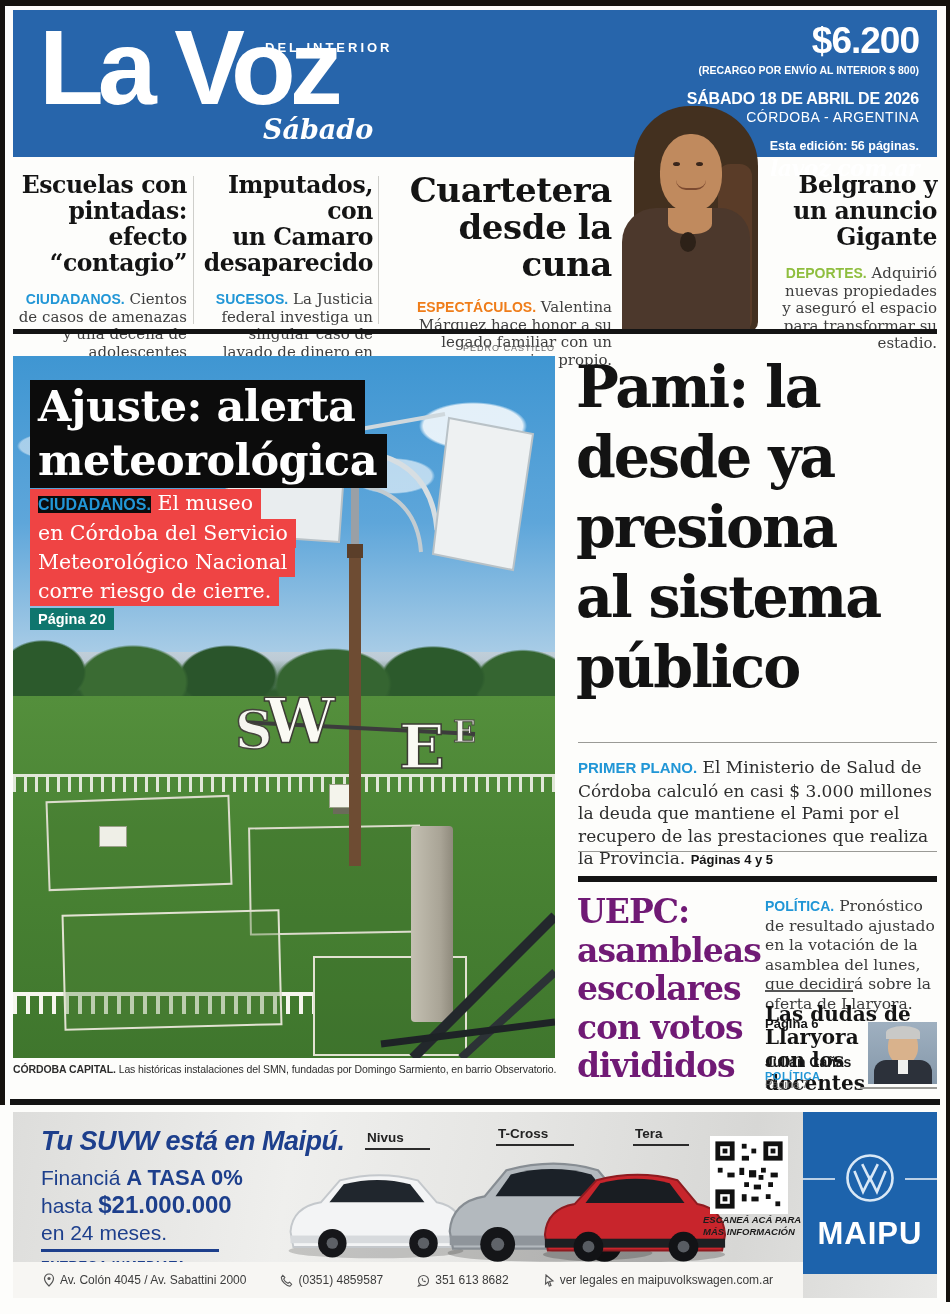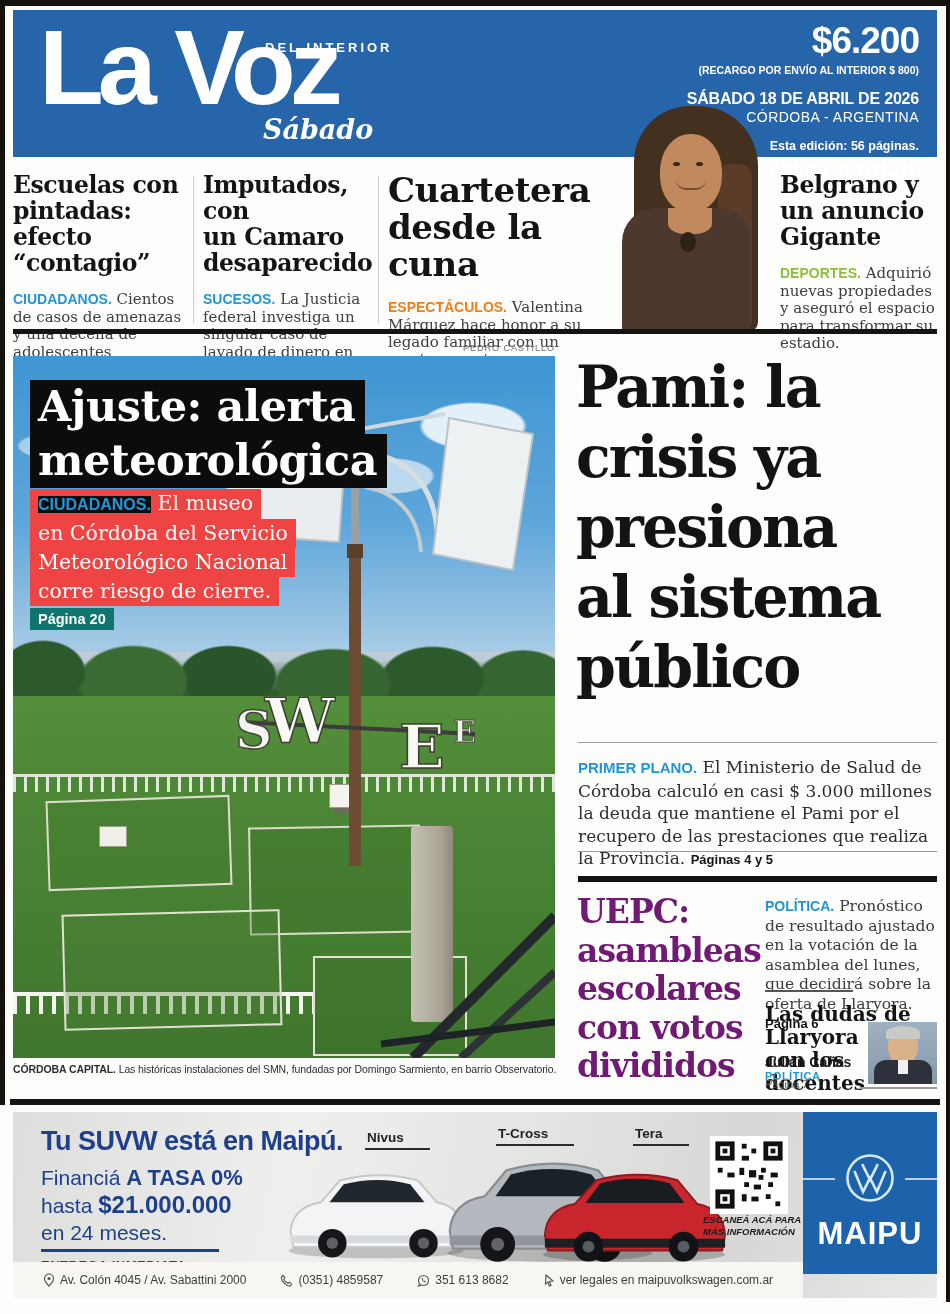--- a/index.html
+++ b/index.html
@@ -14,21 +14,21 @@
   .brand{position:absolute;left:26px;top:2px;font-size:106px;font-weight:800;letter-spacing:-6px;line-height:1.05;}
   .brand-day{position:absolute;left:250px;top:104px;font-family:"DejaVu Serif",serif;font-style:italic;font-weight:700;font-size:27px;}
   .mh-right{position:absolute;right:18px;top:10px;text-align:right;}
   .price{font-size:37px;font-weight:800;letter-spacing:-1px;}
   .price-note{font-size:10.5px;font-weight:700;margin-top:2px;}
   .mh-date{font-size:16px;font-weight:800;margin-top:14px;letter-spacing:-0.2px;}
   .mh-place{font-size:14px;margin-top:1px;letter-spacing:0.5px;}
   .mh-pages{font-size:12.5px;font-weight:700;margin-top:14px;}
   .mh-site{font-family:"DejaVu Serif",serif;font-style:italic;font-weight:800;font-size:22px;margin-top:2px;letter-spacing:-0.5px;}
   
-  .s-col{top:172px;}
+  .s-col{top:172px;text-align:right;}
   .s-hl{font-family:"DejaVu Serif",serif;font-weight:700;color:#141414;font-size:23.5px;line-height:26px;letter-spacing:-0.4px;}
   .s-hl.big{font-size:34px;line-height:37px;}
   .deck{font-family:"DejaVu Serif",serif;font-size:15px;line-height:17.5px;color:#3e3e3e;margin:0;}
   .kick{font-family:"Liberation Sans",sans-serif;font-weight:700;font-size:14px;}
   .k-blue{color:#2196d6;} .k-orange{color:#ef7d1a;} .k-green{color:#8fbe3f;}
   .pref{font-family:"Liberation Sans",sans-serif;font-weight:700;font-size:13px;color:#141414;}
   .vsep{width:1px;background:#cfcfcb;top:176px;height:148px;}
   .thickrule{background:#141414;}
   .hairline{background:#9a9a96;}
   
@@ -52,21 +52,21 @@
                color:#701a75;letter-spacing:-1px;}
   .small-p{font-family:"DejaVu Serif",serif;font-size:15.5px;line-height:19.5px;color:#3a3a3a;margin:0;}
   .op-hl{font-family:"DejaVu Serif",serif;font-weight:700;font-size:20px;line-height:23px;color:#141414;}
   .op-author{font-size:14px;font-weight:700;color:#1b1b1b;margin-top:8px;}
   .op-section{font-size:11px;font-weight:700;color:#2196d6;letter-spacing:0.5px;margin-top:6px;}
   .op-page{font-size:11px;color:#5c5c5c;margin-top:1px;}
   
   .ad{left:13px;top:1112px;width:924px;height:186px;overflow:hidden;
       background:linear-gradient(100deg,#dddddb 0%,#efefed 30%,#e4e4e2 55%,#d7d7d5 78%,#e9e9e7 100%);}
   .ad-navy{color:#1d3f8c;}
-  .ad-hl{font-size:27px;font-weight:800;letter-spacing:-0.5px;}
+  .ad-hl{font-size:27px;font-weight:800;letter-spacing:-0.5px;font-style:italic;}
   .ad-fin{font-size:21px;line-height:27px;}
   .ad-fin b{font-size:22px;font-weight:800;}
   .ad-del{font-size:13px;font-weight:800;letter-spacing:0.5px;}
   .model{font-size:13.5px;font-weight:700;color:#222;border-bottom:2px solid #2b2b2b;padding:0 26px 3px 2px;}
   .qr-cap{font-size:9.5px;font-weight:700;font-style:italic;color:#1c1c1c;line-height:12px;}
   .panel{background:#1d63ac;color:#fff;text-align:center;}
   .panel .dealer{font-size:31px;font-weight:800;letter-spacing:1px;}
   .foot{background:#f7f6f3;display:flex;align-items:center;justify-content:center;gap:34px;}
   .foot .item{display:flex;align-items:center;gap:5px;font-size:12px;color:#3c3c3c;}
   svg{display:block;}
@@ -225,21 +225,21 @@
   </figure>
 
   <div class="abs caption" style="left:13px;top:1063px;width:700px;">
     <b>CÓRDOBA CAPITAL.</b>
     <span>Las históricas instalaciones del SMN, fundadas por Domingo Sarmiento, en barrio Observatorio.</span>
   </div>
 
   <article>
     <div class="abs lead-hl" style="left:576px;top:352px;width:361px;">
       <div>Pami: la</div>
-      <div>crisis ya</div>
+      <div>desde ya</div>
       <div>presiona</div>
       <div>al sistema</div>
       <div>público</div>
     </div>
     <div class="abs hairline" style="left:578px;top:742px;width:359px;height:1px;"></div>
     <p class="abs body-p" style="left:578px;top:756px;width:359px;">
       <span class="kick k-blue">PRIMER PLANO.</span>
       <span>El Ministerio de Salud de Córdoba calculó en casi $ 3.000 millones la deuda que mantiene el Pami por el recupero de las prestaciones que realiza la Provincia.</span>
       <span class="pref">Páginas 4 y 5</span>
     </p>

